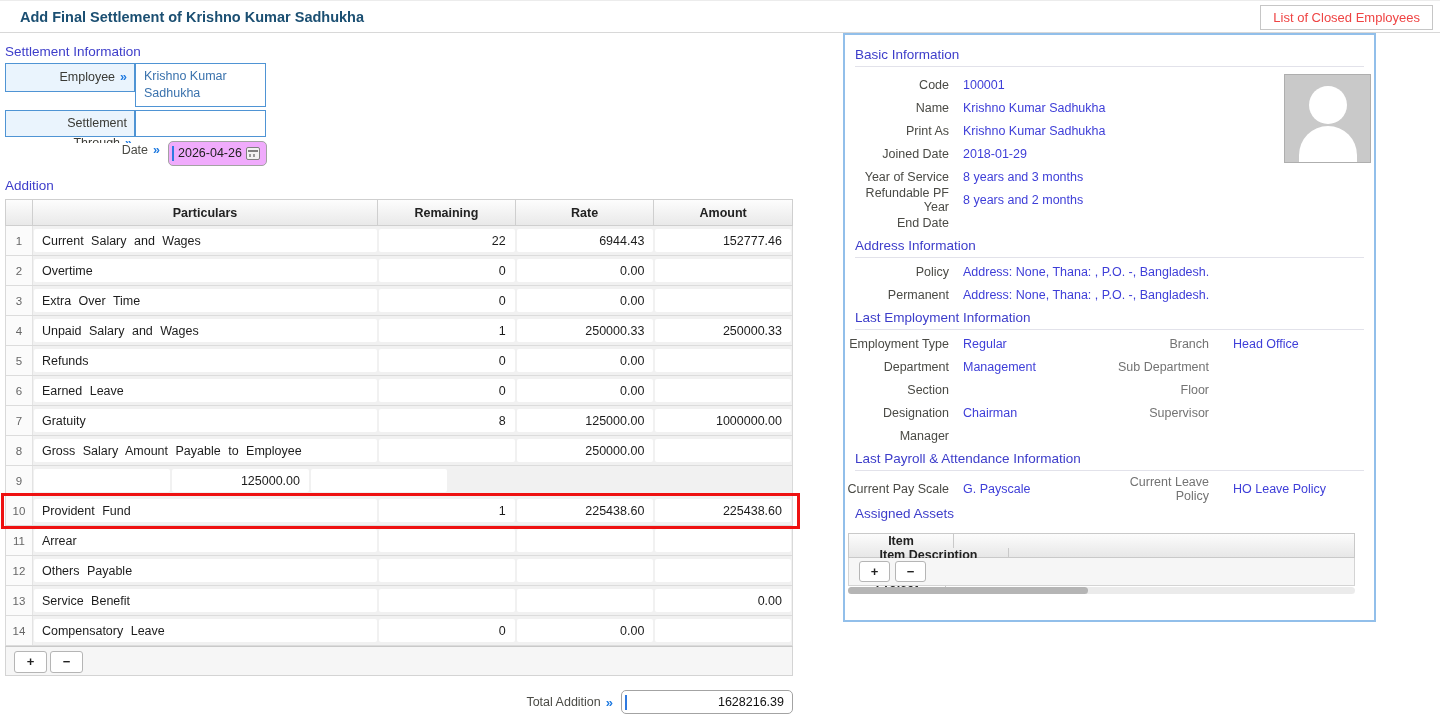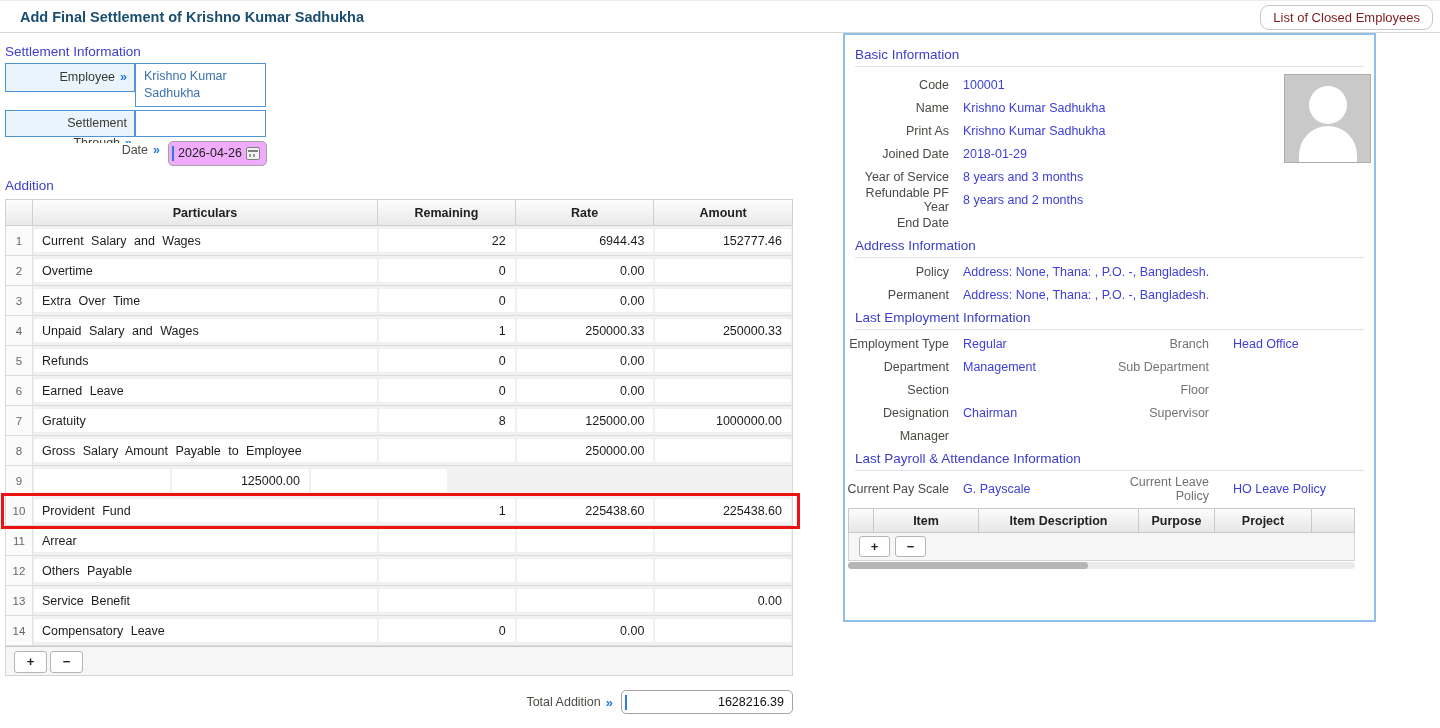--- a/index.html
+++ b/index.html
@@ -6,22 +6,22 @@
   html, body { width: 1440px; height: 728px; overflow: hidden; background: #fff;
     font-family: "Liberation Sans", "DejaVu Sans", sans-serif; font-size: 13px; color: #333; }
   .chev { color: #1f7ae0; font-weight: bold; margin-left: 5px; }
 
   
   .title-bar { position: absolute; top: 0; left: 0; width: 1440px; height: 33px;
     background: #fff; border-top: 1px solid #ececec; border-bottom: 1px solid #d8d8d8; }
   .page-title { position: absolute; left: 20px; top: 0; line-height: 32px;
     font-size: 14.5px; font-weight: bold; color: #1b4f72; }
   .closed-btn { position: absolute; right: 7px; top: 4px; height: 25px; padding: 0 12px;
-    background: #fff; border: 1px solid #c6c6c6; border-radius: 9px;
-    color: #7f1d1d; font-size: 13px; font-family: inherit; cursor: pointer; }
+    background: #fff; border: 1px solid #c6c6c6; border-radius: 0;
+    color: #ef4444; font-size: 13px; font-family: inherit; cursor: pointer; }
 
   
   .sec-heading { position: absolute; left: 5px; color: #3d3dca; font-size: 13.5px; }
   .label-box { position: absolute; left: 5px; width: 130px; background: #eaf4fd;
     border: 1px solid #4f94d4; font-size: 12.5px; color: #3a3a35;
     text-align: right; padding-right: 7px; overflow: visible; }
   .value-box { position: absolute; left: 135px; width: 131px; background: #fff;
     border: 1px solid #4f94d4; font-size: 12.5px; color: #3a72ad; padding: 4px 8px; }
   .employee-label { top: 63px; height: 29px; line-height: 27px; }
   .employee-value { top: 63px; height: 44px; line-height: 17px; }
@@ -89,21 +89,21 @@
   .kv2-rvalue { color: #3e3ed8; }
   .avatar { position: absolute; right: 3px; top: 39px; width: 87px; height: 89px;
     background: #c9c9c9; border: 1px solid #aeaeae; overflow: hidden; }
   .avatar .head { position: absolute; left: 50%; transform: translateX(-50%); top: 11px;
     width: 38px; height: 38px; border-radius: 50%; background: #fff; }
   .avatar .shoulders { position: absolute; left: 50%; transform: translateX(-50%); bottom: -6px;
     width: 58px; height: 42px; border-radius: 29px 29px 0 0; background: #fff; }
 
   .assets-table { margin: 8px 0 0 3px; width: 507px; }
   .assets-header { display: flex; height: 25px; border: 1px solid #c9c9c9;
-    background: linear-gradient(#fcfcfc, #e7e7e7); font-weight: bold; font-size: 12.5px; color: #222; }
+    background: linear-gradient(#fcfcfc, #e7e7e7); font-weight: bold; font-size: 12.5px; color: #222; flex-direction: column; }
   .assets-header .hcell { border-right: 1px solid #c9c9c9; display: flex;
     align-items: center; justify-content: center; }
   .assets-header .hcell:last-child { border-right: none; }
   .assets-footer { position: relative; height: 28px; background: #f6f6f6;
     border: 1px solid #d4d4d4; border-top: none; }
   .assets-footer .mini-btn { width: 31px; height: 21px; top: 3px; }
   .h-scrollbar { position: relative; margin-left: 3px; width: 507px; height: 7px;
     background: #ebebeb; border-radius: 4px; margin-top: 1px; }
   .h-thumb { position: absolute; left: 0; top: 0; width: 240px; height: 7px;
     background: #b5b5b5; border-radius: 4px; cursor: pointer; }
@@ -353,20 +353,21 @@
   <div class="p-heading" style="margin-top:4px">Last Payroll &amp; Attendance Information</div>
   <div id="payroll-rows" style="margin-top:6px">
       <div class="kv-row">
         <div class="kv2-llabel">Current Pay Scale</div>
         <div class="kv2-lvalue">G. Payscale</div>
         <div class="kv2-rlabel">Current Leave Policy</div>
         <div class="kv2-rvalue">HO Leave Policy</div>
       </div>
     </div>
 
+  <div class="p-heading no-line" style="margin-top:6px">Assigned Assets</div>
 
   <div class="assets-table">
     <div class="assets-header" id="assets-header">
         <div class="hcell" style="width: 25px;"></div>
         <div class="hcell" style="width: 105px;">Item</div>
         <div class="hcell" style="width: 160px;">Item Description</div>
         <div class="hcell" style="width: 76px;">Purpose</div>
         <div class="hcell" style="width: 97px;">Project</div>
         <div class="hcell" style="width: 42px;"></div>
       </div>

